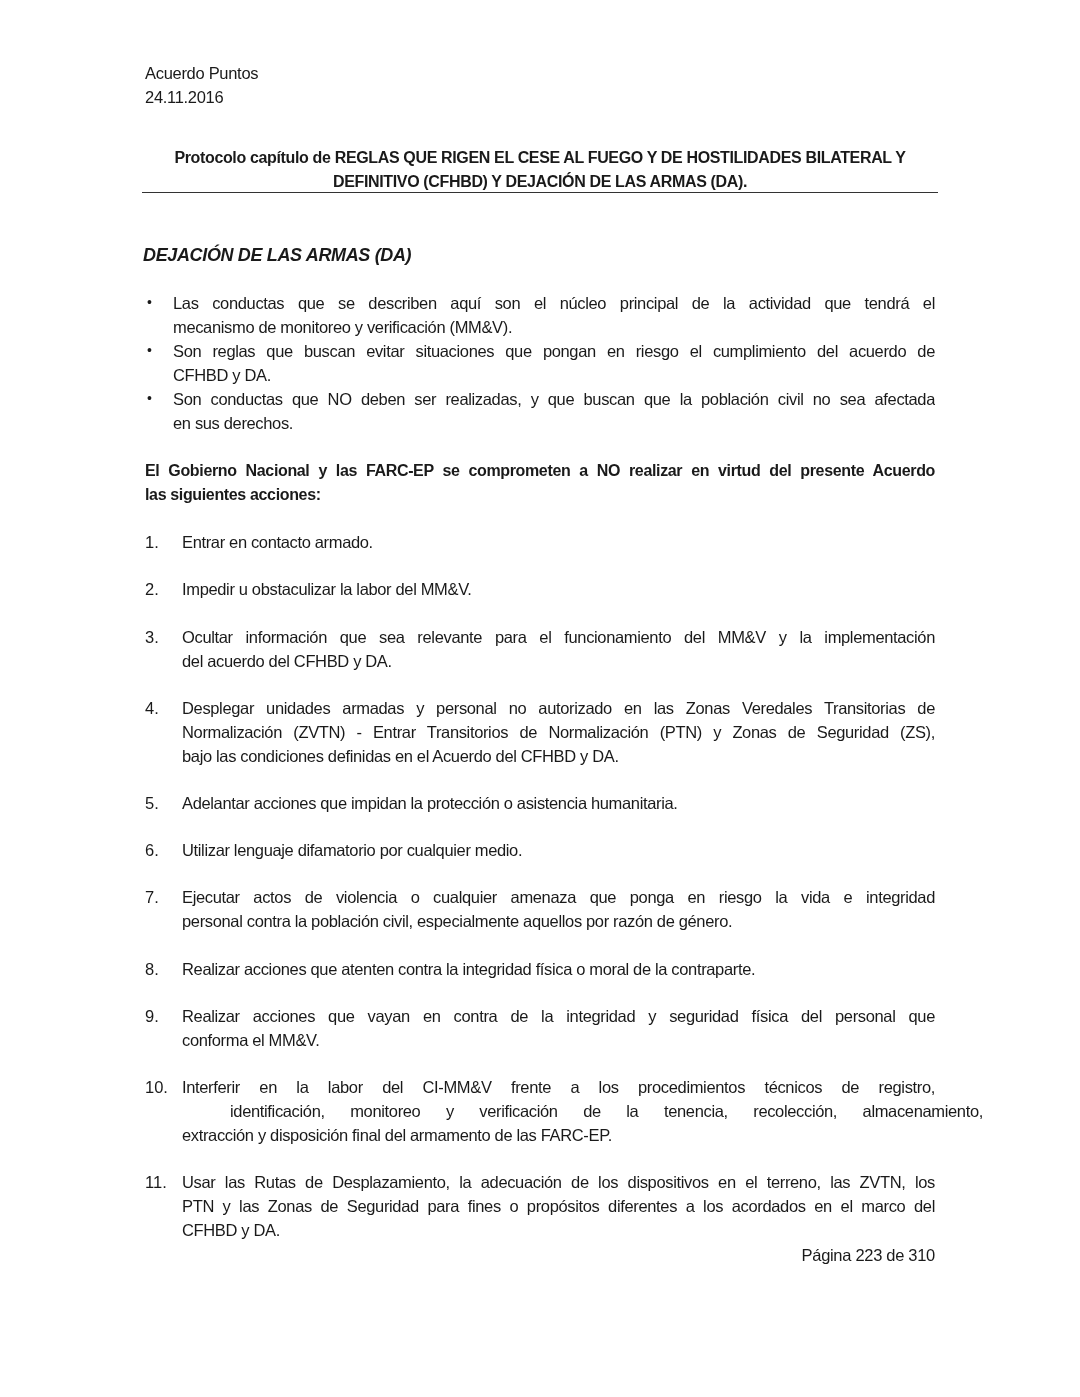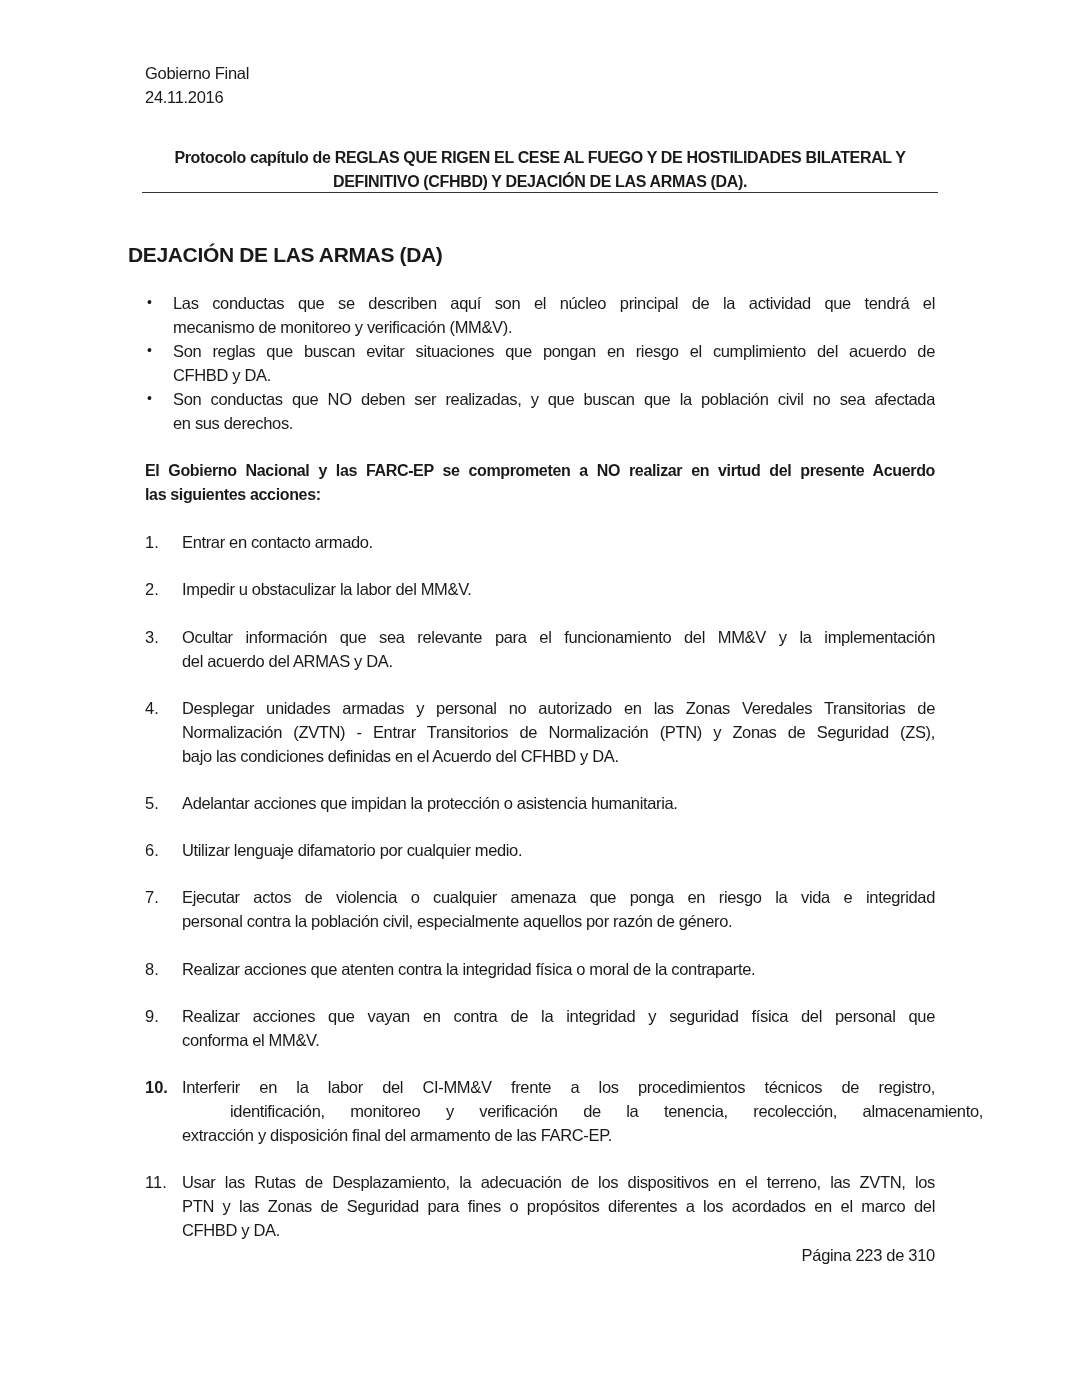--- a/index.html
+++ b/index.html
@@ -17,28 +17,28 @@
   .bold { font-weight: bold; }
   .bullet { position: absolute; left: 147px; font-size: 14px; }
   .num { position: absolute; left: 145px; font-size: 16.5px; line-height: 24px; }
   .footer { position: absolute; right: 145px; top: 1246px; font-size: 16.5px; letter-spacing: -0.3px; }
 </style>
 </head>
 <body>
 
 <div class="page">
 
-  <div class="hdr" style="top:64px;">Gobierno Final</div>
+  <div class="hdr" style="top:64px;">Acuerdo Puntos</div>
   <div class="hdr" style="top:88px;">24.11.2016</div>
 
   <div class="title" style="top:170px;">DEFINITIVO (CFHBD) Y DEJACIÓN DE LAS ARMAS (DA).</div>
   <div class="title" style="top:146px;">Protocolo capítulo de REGLAS QUE RIGEN EL CESE AL FUEGO Y DE HOSTILIDADES BILATERAL Y</div>
   <div class="rule"></div>
 
-  <div class="line bold" style="top:243px; left:128px; font-size:21px;">DEJACIÓN DE LAS ARMAS (DA)</div>
+  <div class="line bold" style="top:243px; left:143px; font-size:18px;font-style:italic;">DEJACIÓN DE LAS ARMAS (DA)</div>
 
   <div>
     <span class="bullet" style="top:294px;">•</span>
     <div class="line just" style="top:291px; left:173px; width:762px;">Las conductas que se describen aquí son el núcleo principal de la actividad que tendrá el</div>
     <div class="line" style="top:315px; left:173px;">mecanismo de monitoreo y verificación (MM&amp;V).</div>
 
     <span class="bullet" style="top:342px;">•</span>
     <div class="line just" style="top:339px; left:173px; width:762px;">Son reglas que buscan evitar situaciones que pongan en riesgo el cumplimiento del acuerdo de</div>
     <div class="line" style="top:363px; left:173px;">CFHBD y DA.</div>
 
@@ -52,21 +52,21 @@
 
   <div>
     <span class="num" style="top:530px;">1.</span>
     <div class="line" style="top:530px; left:182px;">Entrar en contacto armado.</div>
 
     <span class="num" style="top:577px;">2.</span>
     <div class="line" style="top:577px; left:182px;">Impedir u obstaculizar la labor del MM&amp;V.</div>
 
     <span class="num" style="top:625px;">3.</span>
     <div class="line just" style="top:625px; left:182px; width:753px;">Ocultar información que sea relevante para el funcionamiento del MM&amp;V y la implementación</div>
-    <div class="line" style="top:649px; left:182px;">del acuerdo del ARMAS y DA.</div>
+    <div class="line" style="top:649px; left:182px;">del acuerdo del CFHBD y DA.</div>
 
     <span class="num" style="top:696px;">4.</span>
     <div class="line just" style="top:696px; left:182px; width:753px;">Desplegar unidades armadas y personal no autorizado en las Zonas Veredales Transitorias de</div>
     <div class="line just" style="top:720px; left:182px; width:753px;">Normalización (ZVTN) - Entrar Transitorios de Normalización (PTN) y Zonas de Seguridad (ZS),</div>
     <div class="line" style="top:744px; left:182px;">bajo las condiciones definidas en el Acuerdo del CFHBD y DA.</div>
 
     <span class="num" style="top:791px;">5.</span>
     <div class="line" style="top:791px; left:182px;">Adelantar acciones que impidan la protección o asistencia humanitaria.</div>
 
     <span class="num" style="top:838px;">6.</span>
@@ -76,21 +76,21 @@
     <div class="line just" style="top:885px; left:182px; width:753px;">Ejecutar actos de violencia o cualquier amenaza que ponga en riesgo la vida e integridad</div>
     <div class="line" style="top:909px; left:182px;">personal contra la población civil, especialmente aquellos por razón de género.</div>
 
     <span class="num" style="top:957px;">8.</span>
     <div class="line" style="top:957px; left:182px;">Realizar acciones que atenten contra la integridad física o moral de la contraparte.</div>
 
     <span class="num" style="top:1004px;">9.</span>
     <div class="line just" style="top:1004px; left:182px; width:753px;">Realizar acciones que vayan en contra de la integridad y seguridad física del personal que</div>
     <div class="line" style="top:1028px; left:182px;">conforma el MM&amp;V.</div>
 
-    <span class="num" style="top:1075px;font-weight:bold;">10.</span>
+    <span class="num" style="top:1075px;">10.</span>
     <div class="line just" style="top:1075px; left:182px; width:753px;">Interferir en la labor del CI-MM&amp;V frente a los procedimientos técnicos de registro,</div>
     <div class="line just" style="top:1099px; left:182px; width:753px;margin-left:48px;">identificación, monitoreo y verificación de la tenencia, recolección, almacenamiento,</div>
     <div class="line" style="top:1123px; left:182px;">extracción y disposición final del armamento de las FARC-EP.</div>
 
     <span class="num" style="top:1170px;">11.</span>
     <div class="line just" style="top:1170px; left:182px; width:753px;">Usar las Rutas de Desplazamiento, la adecuación de los dispositivos en el terreno, las ZVTN, los</div>
     <div class="line just" style="top:1194px; left:182px; width:753px;">PTN y las Zonas de Seguridad para fines o propósitos diferentes a los acordados en el marco del</div>
     <div class="line" style="top:1218px; left:182px;">CFHBD y DA.</div>
   </div>
 

